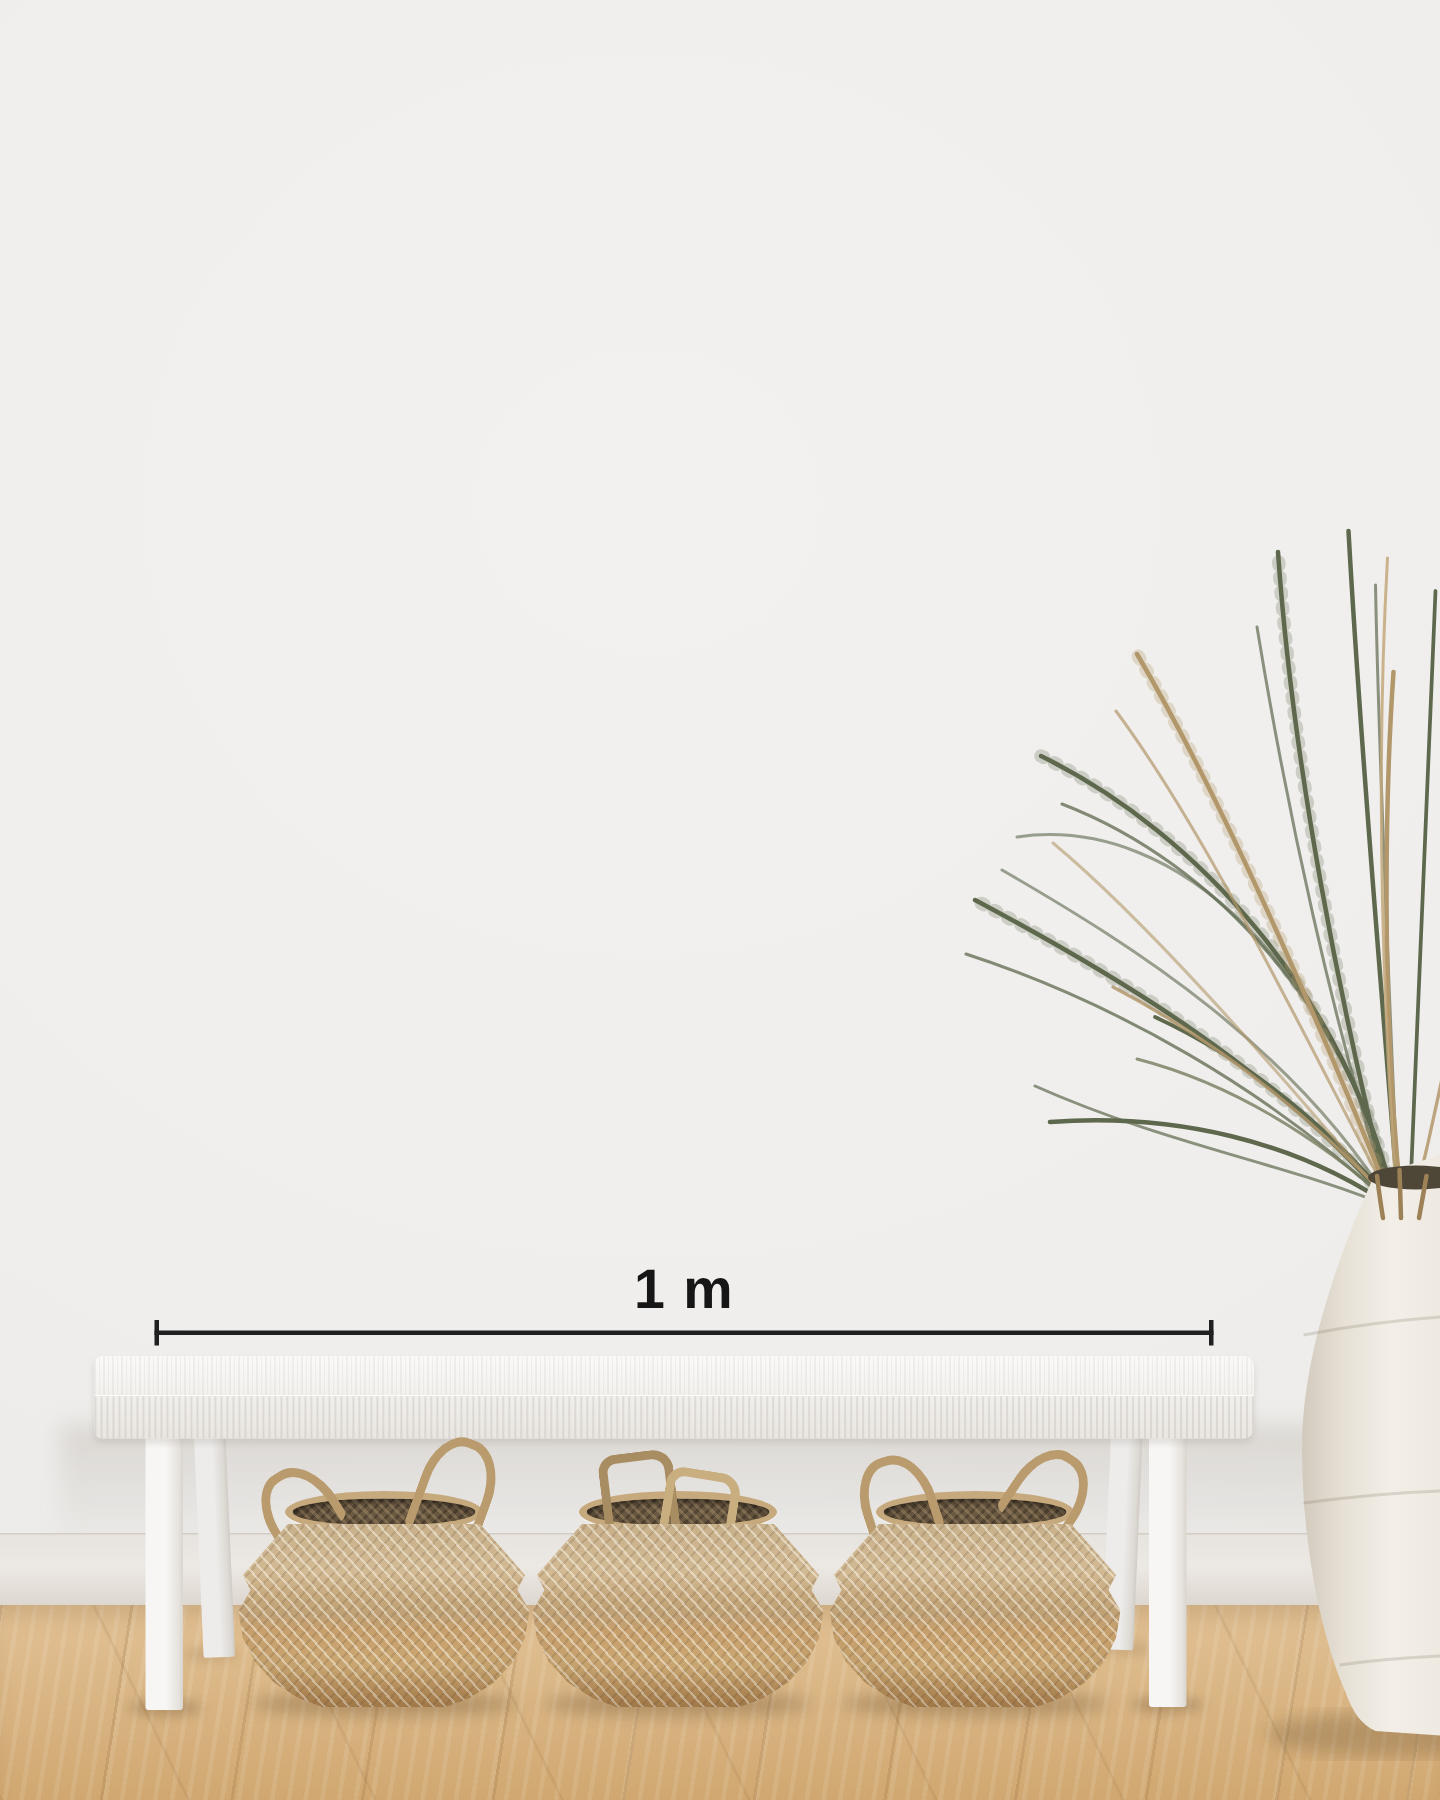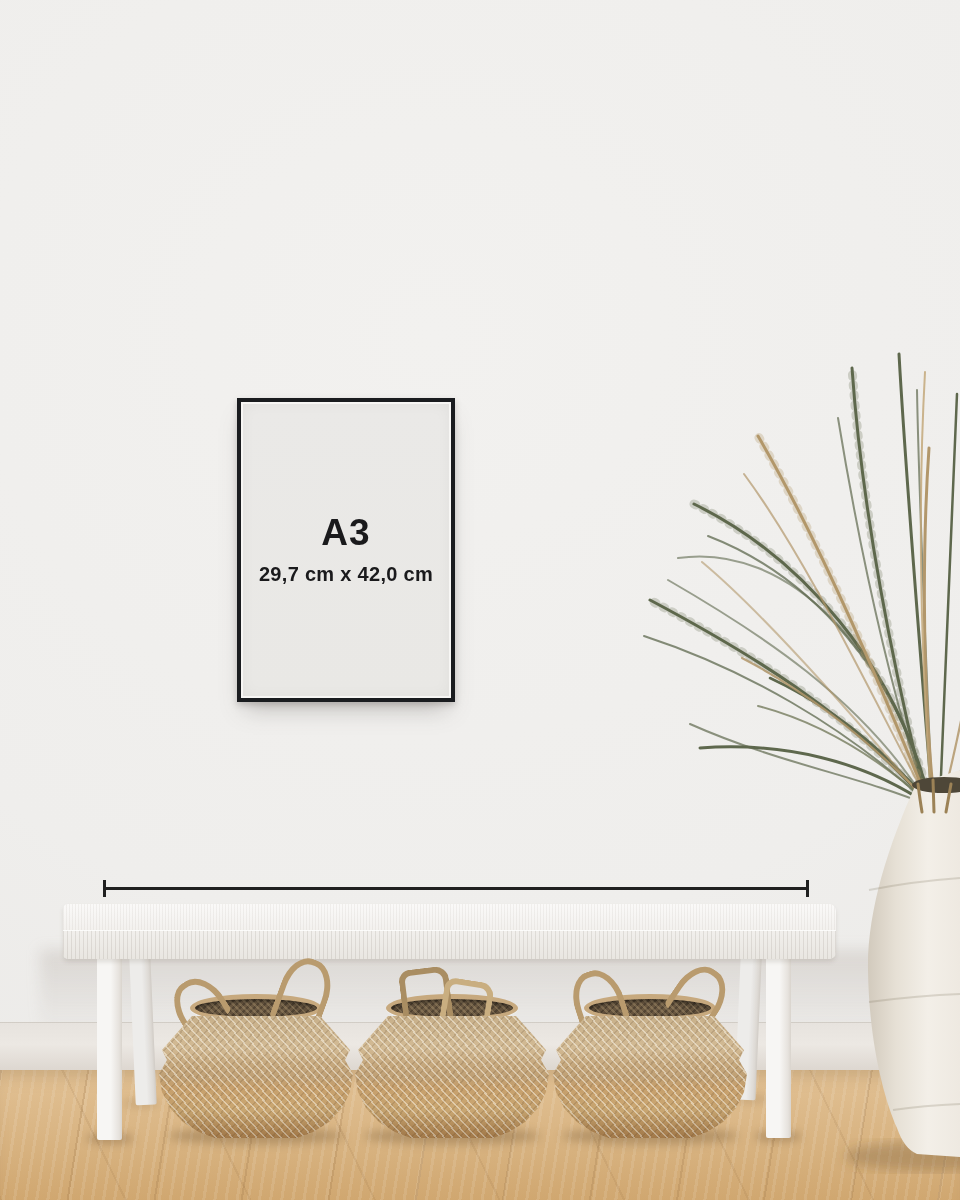--- a/index.html
+++ b/index.html
@@ -118,28 +118,23 @@
 <div class="scene">
 
   <div class="wall-shade"></div>
   <div class="baseboard"></div>
   <div class="floor"></div>
   <div class="foot-shadow fs-lf"></div>
   <div class="foot-shadow fs-rf"></div>
   <div class="foot-shadow fs-lb"></div>
   <div class="foot-shadow fs-rb"></div>
 
-  <div class="frame frame-a3">
-    <div class="paper">
-      <div class="size-label">A3</div>
-      <div class="size-dims">29,7 cm x 42,0 cm</div>
-    </div>
-  </div>
-
-
+
+
+  <div class="scale-label">1 m</div>
   <div class="scale-line"></div>
 
   <div class="bench-leg leg-lb"></div>
   <div class="bench-leg leg-rb"></div>
   <div class="bench-leg leg-lf"></div>
   <div class="bench-leg leg-rf"></div>
   <div class="bench-seat"></div>
 
   <svg class="plant-svg" viewBox="0 0 960 1200">
     <defs>

